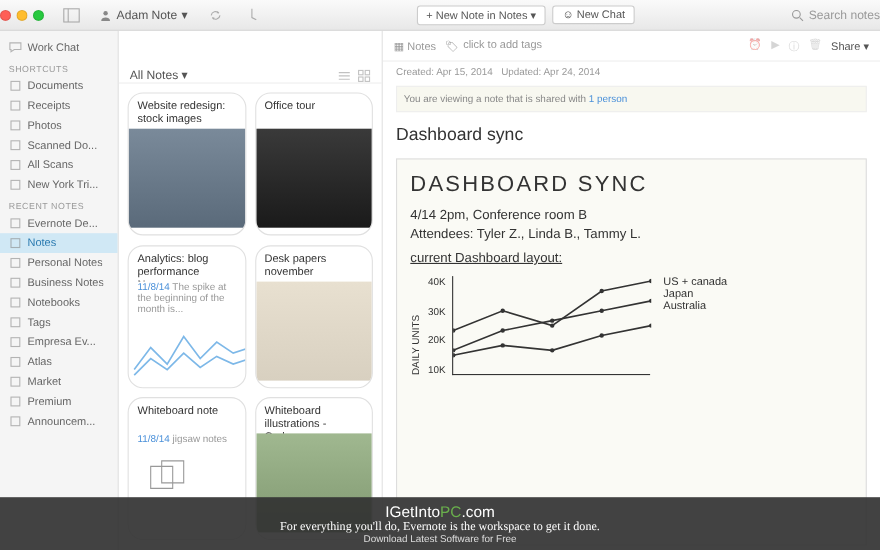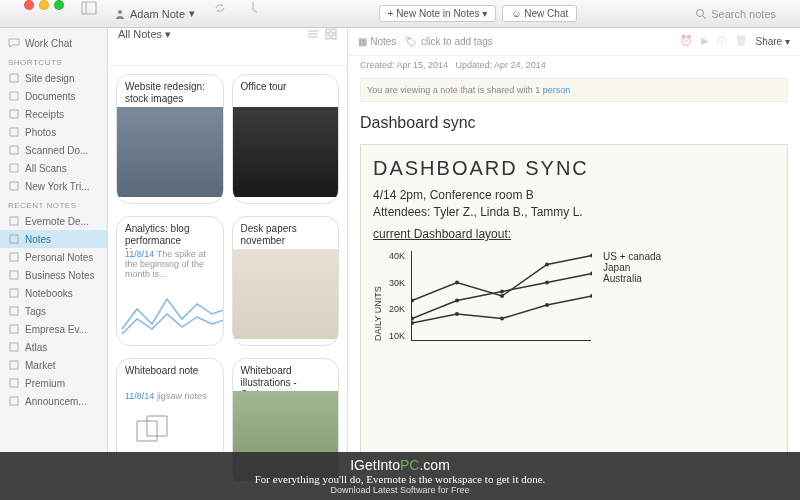--- a/index.html
+++ b/index.html
@@ -1,35 +1,35 @@
 <!DOCTYPE html>
 <html><head>
 <meta charset="utf-8">
 <style>
 *{margin:0;padding:0;box-sizing:border-box;font-family:-apple-system,Helvetica,Arial,sans-serif}
 body{width:800px;height:500px;overflow:hidden;background:#f5f5f5;font-size:11px;color:#333}
-.titlebar{height:28px;background:linear-gradient(#fafafa,#e8e8e8);display:flex;padding:0 24px;gap:17px;border-bottom:1px solid #ccc}
+.titlebar{height:28px;background:linear-gradient(#fafafa,#e8e8e8);display:flex;align-items:center;padding:0 0;gap:17px;border-bottom:1px solid #ccc}
 .dots{display:flex;gap:5px}
 .dot{width:10px;height:10px;border-radius:50%;border:1px solid rgba(0,0,0,.1)}
 .red{background:#ff5f56}.yellow{background:#ffbd2e}.green{background:#27c93f}
 .tb-icon{width:16px;height:16px;opacity:.5;cursor:pointer}
 .tb-user{display:flex;align-items:center;gap:4px;cursor:pointer;color:#555}
 .flex-fill{flex:1}
 .tb-center{display:flex;align-items:center;gap:6px}
 .tb-btn{background:#fff;border:1px solid #ccc;border-radius:3px;padding:2px 8px;font-size:10px;cursor:pointer;color:#555}
 .search-wrap{display:flex;align-items:center;gap:4px;color:#999;cursor:text}
 .main{display:flex;height:calc(100% - 28px)}
 .sidebar{width:108px;background:#f5f5f5;border-right:1px solid #ddd;padding:6px 0;overflow:hidden}
 .sb-item{display:flex;align-items:center;gap:5px;padding:3px 8px;cursor:pointer;color:#666;font-size:10px}
 .sb-item.active{background:#d0e8f5;color:#2a7ab0}
 .sb-head{font-size:8px;color:#999;padding:6px 8px 2px;letter-spacing:.5px}
 .sb-icon{width:12px;height:12px;opacity:.6;flex-shrink:0}
 .sb-label{white-space:nowrap;overflow:hidden;text-overflow:ellipsis}
 .notelist{width:240px;background:#fff;border-right:1px solid #ddd;display:flex;flex-direction:column}
-.nl-head{height:38px;display:flex;align-items:flex-start;justify-content:space-between;padding:0 10px;border-bottom:1px solid #eee}
+.nl-head{height:48px;display:flex;align-items:flex-end;justify-content:space-between;padding:0 10px;border-bottom:1px solid #eee}
 .nl-title{cursor:pointer;font-size:11px;color:#555}
 .nl-icons{display:flex;gap:6px;opacity:.4}
 .nl-grid{display:grid;grid-template-columns:1fr 1fr;gap:8px;padding:8px;overflow-y:auto;flex:1}
 .card{background:#fff;border:1px solid #e0e0e0;border-radius:14px;height:130px;overflow:hidden;cursor:pointer}
 .card-title{padding:6px 8px;font-size:10px;color:#333;line-height:1.2;height:32px;overflow:hidden}
 .card-meta{padding:0 8px;font-size:9px;color:#4a90d9}
 .card-img{width:100%;height:90px;background:#ddd}
 .detail{flex:1;background:#fff;display:flex;flex-direction:column;overflow:hidden}
 .d-toolbar{height:28px;display:flex;align-items:center;padding:0 10px;gap:8px;border-bottom:1px solid #eee;font-size:10px;color:#999}
 .d-tags{display:flex;align-items:center;gap:4px;cursor:pointer}
@@ -99,26 +99,20 @@
 <div class="main">
   <div class="sidebar">
     <div class="sb-item">
         <svg class="sb-icon" viewBox="0 0 12 12">
           <path d="M1 2h10v6H5l-3 2V8H1z" fill="none" stroke="#888"></path>
         </svg>
         <span class="sb-label">Work Chat</span>
       </div>
     <div class="sb-head">SHORTCUTS</div>
     <div id="shortcuts">
-        <div class="sb-item">
-          <svg class="sb-icon" viewBox="0 0 12 12">
-            <rect x="2" y="2" width="8" height="8" fill="none" stroke="#888"></rect>
-          </svg>
-          <span class="sb-label">Site design</span>
-        </div>
         <div class="sb-item">
           <svg class="sb-icon" viewBox="0 0 12 12">
             <rect x="2" y="2" width="8" height="8" fill="none" stroke="#888"></rect>
           </svg>
           <span class="sb-label">Documents</span>
         </div>
         <div class="sb-item">
           <svg class="sb-icon" viewBox="0 0 12 12">
             <rect x="2" y="2" width="8" height="8" fill="none" stroke="#888"></rect>
           </svg>

